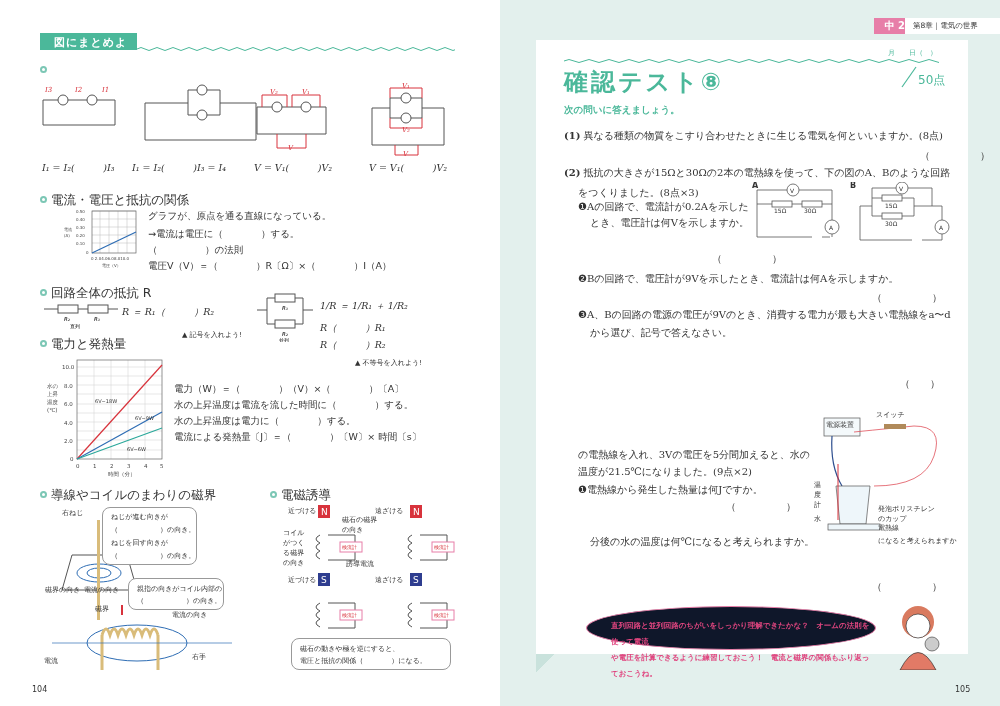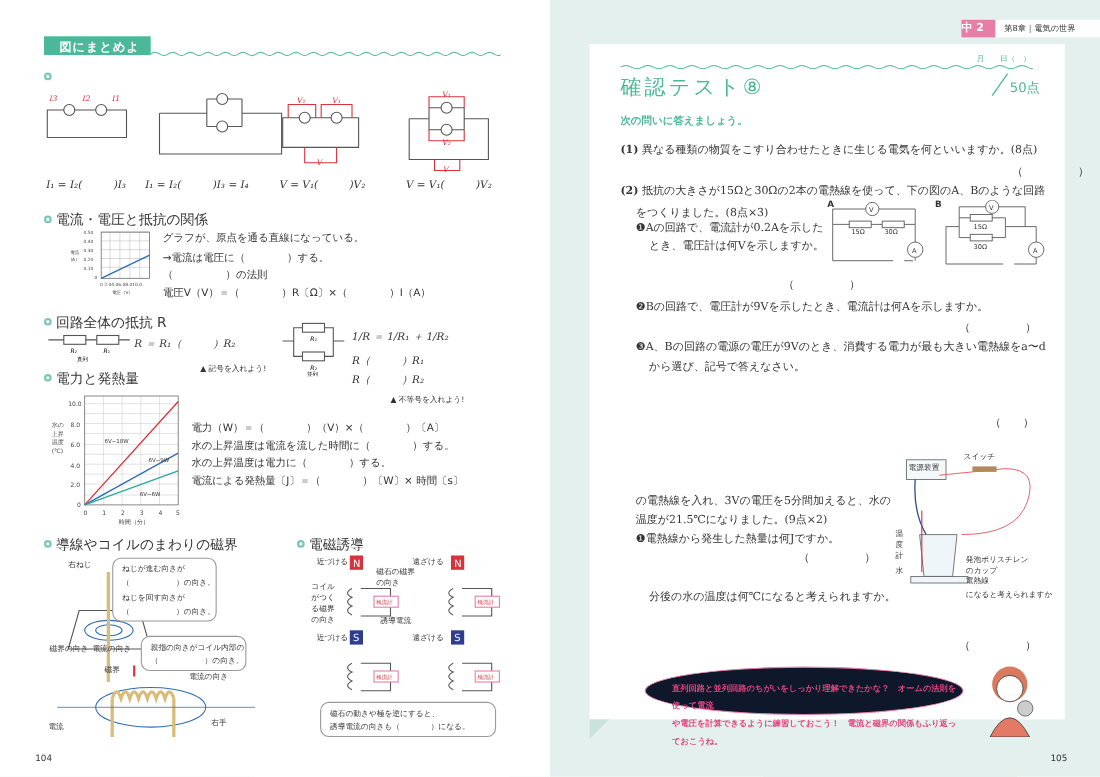--- a/index.html
+++ b/index.html
@@ -11,21 +11,21 @@
 .wave{left:137px;top:46px;width:318px;height:6px}
 .sec{font-size:12.5px;color:#333;white-space:nowrap}
 .sec .dot{display:inline-block;width:7px;height:7px;border:2px solid #7cc7b5;border-radius:50%;margin-right:4px;vertical-align:1px}
 .t{font-size:9.5px;white-space:nowrap;color:#333}
 .t.s{font-size:7px}
 .t.i{font-family:"DejaVu Serif",serif;font-style:italic}
 .bub{border:1px solid #999;border-radius:8px;background:#fff}
 .card{left:536px;top:40px;width:432px;height:614px;background:#fff}
 .qt{font-family:"DejaVu Serif","Liberation Serif",serif;font-size:10px;color:#333;white-space:nowrap}
 .teal{color:#4bb89a}
-.pink-tag{left:874px;top:18px;width:31px;height:16px;background:#e77ea8;color:#fff;font-size:10px;font-weight:bold;text-align:left;line-height:16px}
+.pink-tag{left:874px;top:18px;width:31px;height:16px;background:#e77ea8;color:#fff;font-size:10px;font-weight:bold;text-align:right;line-height:16px}
 .chap-tag{left:905px;top:18px;width:95px;height:16px;background:#fff;font-size:7.5px;line-height:16px;padding-left:8px;color:#333}
 .speech{left:586px;top:606px;width:290px;height:44px;border:1px solid #e77ea8;border-radius:50%;background:#0f172a;font-size:7.5px;color:#e0457f;font-weight:bold;padding:11px 0 0 24px;line-height:16px}
 </style>
 </head>
 <body>
 
 <div class="lp">
   <div class="abs banner">図にまとめよう!</div>
   <svg class="abs wave" viewBox="0 0 318 6" preserveAspectRatio="none">
       <path d="M0 3 Q4 0 8 3 T16 3 T24 3 T32 3 T40 3 T48 3 T56 3 T64 3 T72 3 T80 3 T88 3 T96 3 T104 3 T112 3 T120 3 T128 3 T136 3 T144 3 T152 3 T160 3 T168 3 T176 3 T184 3 T192 3 T200 3 T208 3 T216 3 T224 3 T232 3 T240 3 T248 3 T256 3 T264 3 T272 3 T280 3 T288 3 T296 3 T304 3 T312 3 T320 3" stroke="#4bb89a" fill="none" stroke-width="1"></path>
@@ -222,37 +222,37 @@
   <div class="abs t s" style="left:288px;top:506px">近づける</div>
   <div class="abs t s" style="left:375px;top:506px">遠ざける</div>
   <div class="abs t s" style="left:288px;top:575px">近づける</div>
   <div class="abs t s" style="left:375px;top:575px">遠ざける</div>
   <div class="abs t s" style="left:342px;top:515px;width:40px;white-space:normal">磁石の磁界の向き</div>
   <div class="abs t s" style="left:283px;top:528px;width:26px;white-space:normal">コイルがつくる磁界の向き</div>
   <div class="abs t s" style="left:346px;top:559px">誘導電流</div>
   <div class="abs bub" style="left:291px;top:638px;width:160px;height:32px">
     <div class="t s" style="padding:4px 0 0 8px;line-height:12px">
         <div>磁石の動きや極を逆にすると、</div>
-        <div>誘導電流の向きも（　　　　）になる。</div>
+        <div>電圧と抵抗の関係（　　　　）になる。</div>
       </div>
   </div>
 
   <div class="abs t" style="left:32px;top:685px;font-size:8px">104</div>
 </div>
 
 <div class="rp"></div>
 <div class="abs pink-tag">中 2</div>
 <div class="abs chap-tag"><span>第8章</span>｜<span>電気の世界</span></div>
 
 <div class="abs card">
   <div class="abs t teal" style="left:352px;top:8px;font-size:7px">月　　日（　）</div>
   <svg class="abs" style="left:28px;top:18px" width="375" height="6" viewBox="0 0 375 6" preserveAspectRatio="none">
       <path d="M0 3 Q5 0 10 3 T20 3 T30 3 T40 3 T50 3 T60 3 T70 3 T80 3 T90 3 T100 3 T110 3 T120 3 T130 3 T140 3 T150 3 T160 3 T170 3 T180 3 T190 3 T200 3 T210 3 T220 3 T230 3 T240 3 T250 3 T260 3 T270 3 T280 3 T290 3 T300 3 T310 3 T320 3 T330 3 T340 3 T350 3 T360 3 T370 3 T380 3" stroke="#4bb89a" fill="none"></path>
     </svg>
-  <div class="abs teal" style="left:28px;top:26px;font-size:19px;font-weight:normal;letter-spacing:3px">確認テスト⑧</div>
+  <div class="abs teal" style="left:28px;top:26px;font-size:24px;font-weight:bold;letter-spacing:3px">確認テスト⑧</div>
   <svg class="abs" style="left:365px;top:26px" width="16" height="22">
       <path d="M1 21 L15 1" stroke="#4bb89a" stroke-width="1.2"></path>
     </svg>
   <div class="abs teal" style="left:382px;top:32px;font-size:12px">50点</div>
   <div class="abs teal" style="left:28px;top:64px;font-size:9.5px;font-weight:bold">次の問いに答えましょう。</div>
 
   <div class="abs qt" style="left:28px;top:89px"><b>(1)</b> <span>異なる種類の物質をこすり合わせたときに生じる電気を何といいますか。(8点)</span></div>
   <div class="abs qt" style="left:384px;top:109px">（　　　　　）</div>
 
   <div class="abs qt" style="left:28px;top:126px"><b>(2)</b> <span>抵抗の大きさが15Ωと30Ωの2本の電熱線を使って、下の図のA、Bのような回路</span></div>

